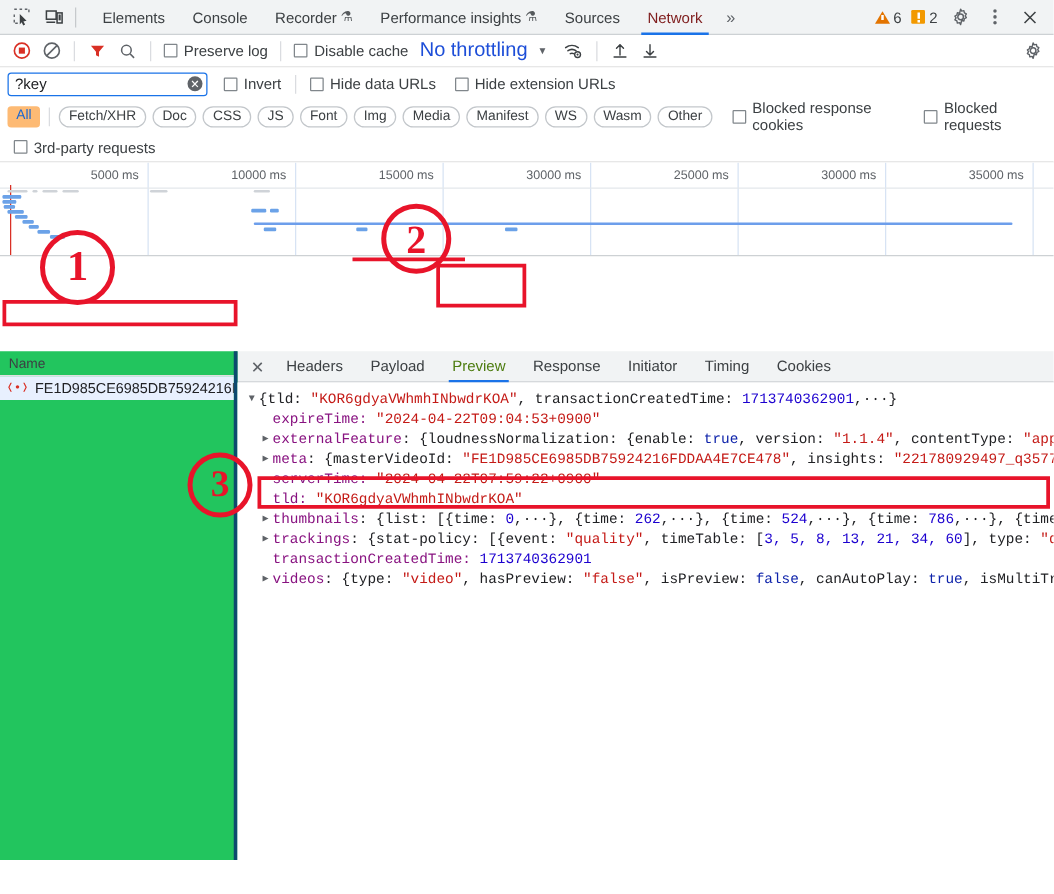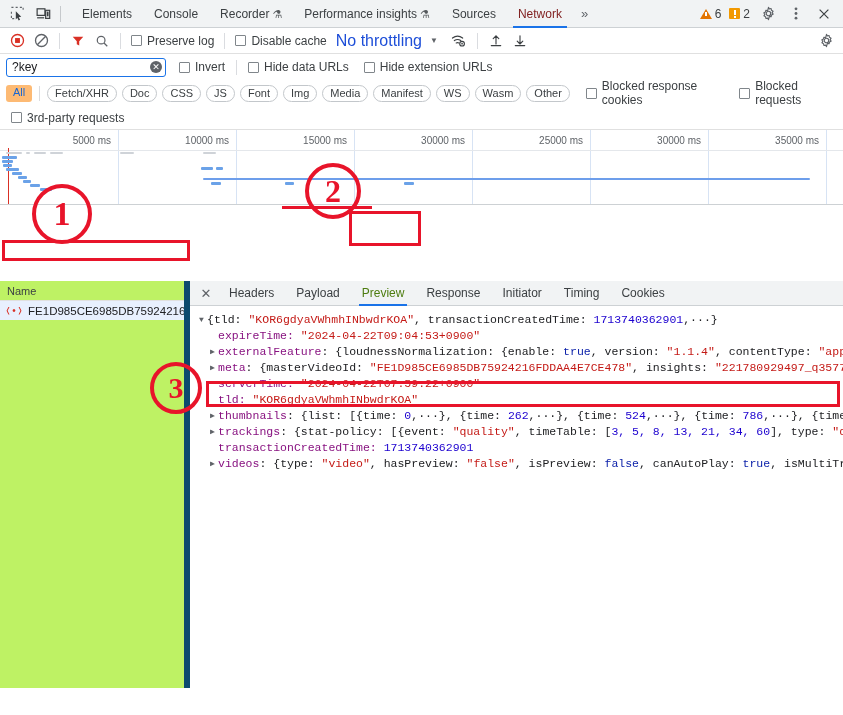--- a/index.html
+++ b/index.html
@@ -114,21 +114,21 @@
     position:absolute; top:5px; font-size:10px; color:#5f6368;
     transform:translateX(-100%); padding-right:4px; white-space:nowrap;
   }
   .ov-redline { position:absolute; left:8px; top:18px; bottom:0; width:1px; background:#d93025;}
   .ov-bar { position:absolute; height:3px; background:#6ba2e8; border-radius:1px;}
   .ov-bar.gray { background:#cfd3d8; height:2px;}
   .ov-bar.long { height:2px; background:#6d9eeb;}
 
   
   .split { position:absolute; left:0; right:0; top:281px; bottom:27px; display:flex; }
-  .left-pane { width:190px; flex:0 0 190px; border-right:6px solid #0c4a6e; background:#bef264; position:relative;}
+  .left-pane { width:190px; flex:0 0 190px; border-right:3px solid #0c4a6e; background:#22c55e; position:relative;}
   .lp-head { height:20px; line-height:20px; font-size:11px; color:#3c4043; padding-left:7px;
              border-bottom:1px solid #e0e0e0; }
   .lp-row {
     height:19px; display:flex; align-items:center; gap:5px; padding-left:5px;
     background:#e8f0fe; font-size:11.5px; color:#202124; cursor:pointer;
     overflow:hidden; white-space:nowrap;
   }
   .json-glyph { color:#d93025; font-size:10px; font-family:"Liberation Mono",monospace; flex:0 0 auto;}
 
   .right-pane { flex:1; display:flex; flex-direction:column; background:#fff; min-width:0;}

